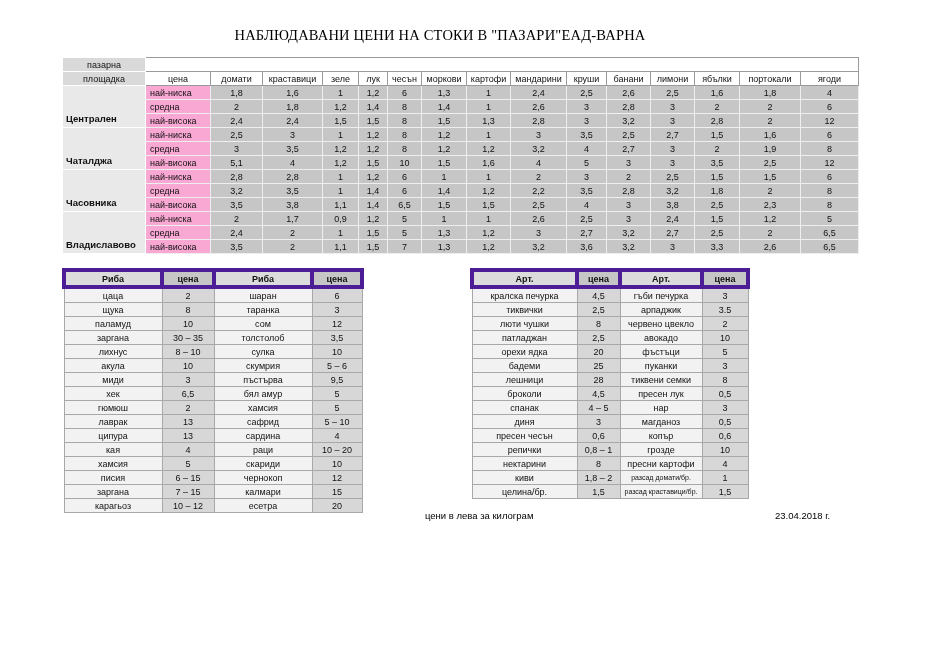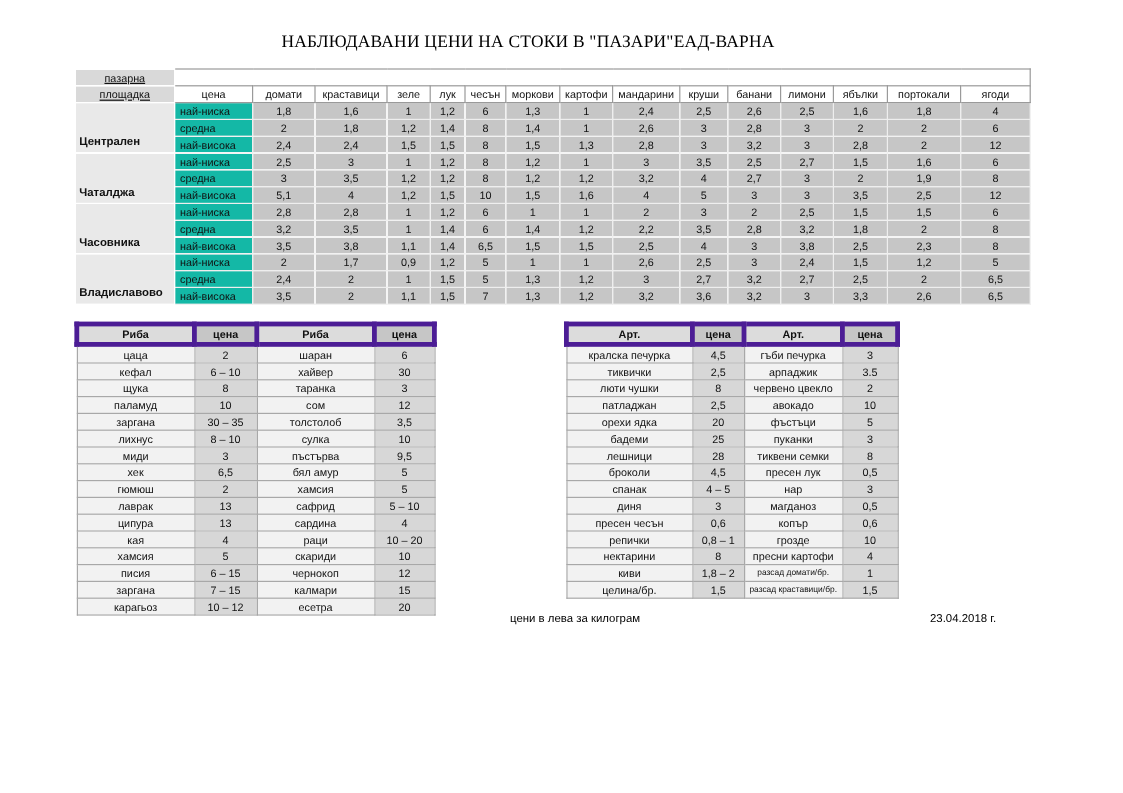--- a/index.html
+++ b/index.html
@@ -10,25 +10,25 @@
   .title{
     position:absolute;top:27px;left:0;width:880px;text-align:center;
     font-family:"Liberation Serif", serif;font-size:14.5px;letter-spacing:.2px;color:#000;
   }
   table{border-collapse:collapse;table-layout:fixed;}
   
   .main-table{position:absolute;left:62px;top:57px;font-size:9px;}
   .main-table th,.main-table td{
     height:13px;line-height:12px;padding:0 2px;text-align:center;overflow:hidden;white-space:nowrap;
   }
-  .main-table .corner{background:#d9d9d9;border:1px solid #ffffff;font-size:9px;font-weight:normal;text-decoration:underline;}
+  .main-table .corner{background:#d9d9d9;border:1px solid #ffffff;font-size:9px;font-weight:normal;}
   .main-table .blank{border:none;background:#ffffff;}
   .main-table .colhead{background:#ffffff;border:1px solid #9a9a9a;font-weight:normal;}
   .main-table td.data{background:#c6c6c6;border:1px solid #eeeeee;}
-  .main-table td.level{background:#14b8a6;border:1px solid #eeeeee;text-align:left;padding-left:4px;}
+  .main-table td.level{background:#f9a8d4;border:1px solid #eeeeee;text-align:left;padding-left:4px;}
   .main-table td.market{
     background:#e9e9e9;border:1px solid #ffffff;text-align:left;vertical-align:bottom;
     font-weight:bold;padding:0 2px 2px 3px;font-size:9.5px;
   }
   .main-table{border:1px solid #9a9a9a;}
   
   .sub-table{position:absolute;top:268px;font-size:9px;}
   .sub-table th{
     height:13px;line-height:12px;font-weight:bold;border:4px solid #4c1d95;padding:0 2px;
   }
@@ -322,26 +322,20 @@
       </tr>
     </thead>
     <tbody>
       <tr>
         <td class="c-item">цаца</td>
         <td class="c-price">2</td>
         <td class="c-item">шаран</td>
         <td class="c-price">6</td>
       </tr>
       <tr>
-        <td class="c-item">кефал</td>
-        <td class="c-price">6 – 10</td>
-        <td class="c-item">хайвер</td>
-        <td class="c-price">30</td>
-      </tr>
-      <tr>
         <td class="c-item">щука</td>
         <td class="c-price">8</td>
         <td class="c-item">таранка</td>
         <td class="c-price">3</td>
       </tr>
       <tr>
         <td class="c-item">паламуд</td>
         <td class="c-price">10</td>
         <td class="c-item">сом</td>
         <td class="c-price">12</td>
@@ -350,20 +344,26 @@
         <td class="c-item">заргана</td>
         <td class="c-price">30 – 35</td>
         <td class="c-item">толстолоб</td>
         <td class="c-price">3,5</td>
       </tr>
       <tr>
         <td class="c-item">лихнус</td>
         <td class="c-price">8 – 10</td>
         <td class="c-item">сулка</td>
         <td class="c-price">10</td>
+      </tr>
+      <tr>
+        <td class="c-item">акула</td>
+        <td class="c-price">10</td>
+        <td class="c-item">скумрия</td>
+        <td class="c-price">5 – 6</td>
       </tr>
       <tr>
         <td class="c-item">миди</td>
         <td class="c-price">3</td>
         <td class="c-item">пъстърва</td>
         <td class="c-price">9,5</td>
       </tr>
       <tr>
         <td class="c-item">хек</td>
         <td class="c-price">6,5</td>

